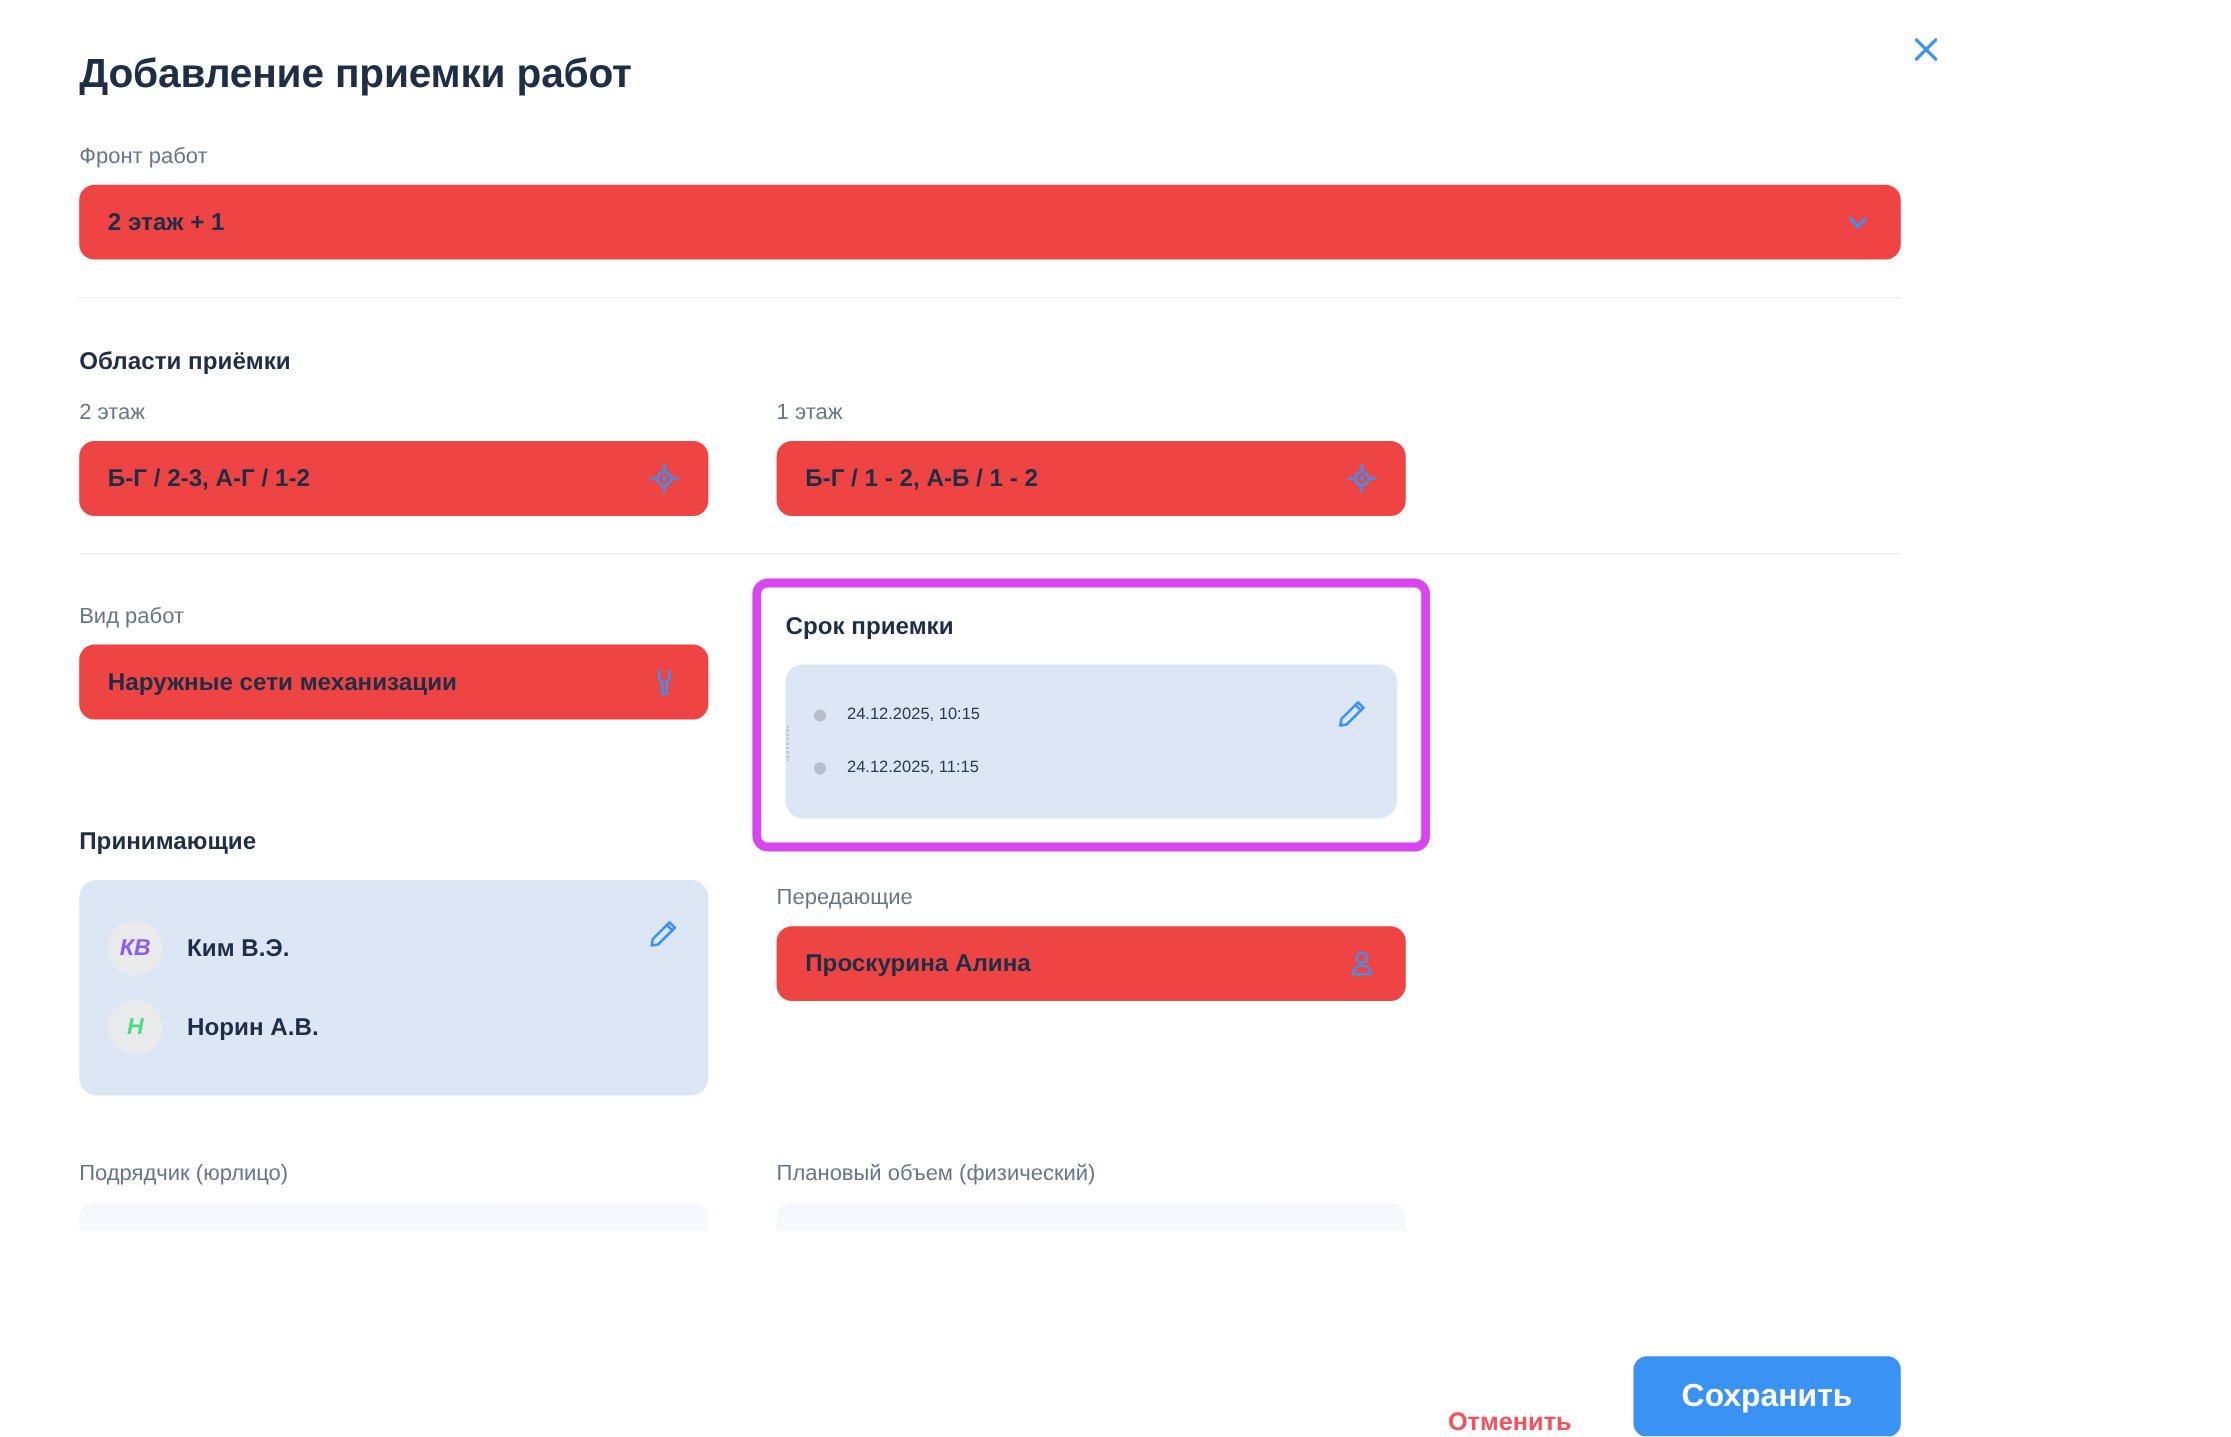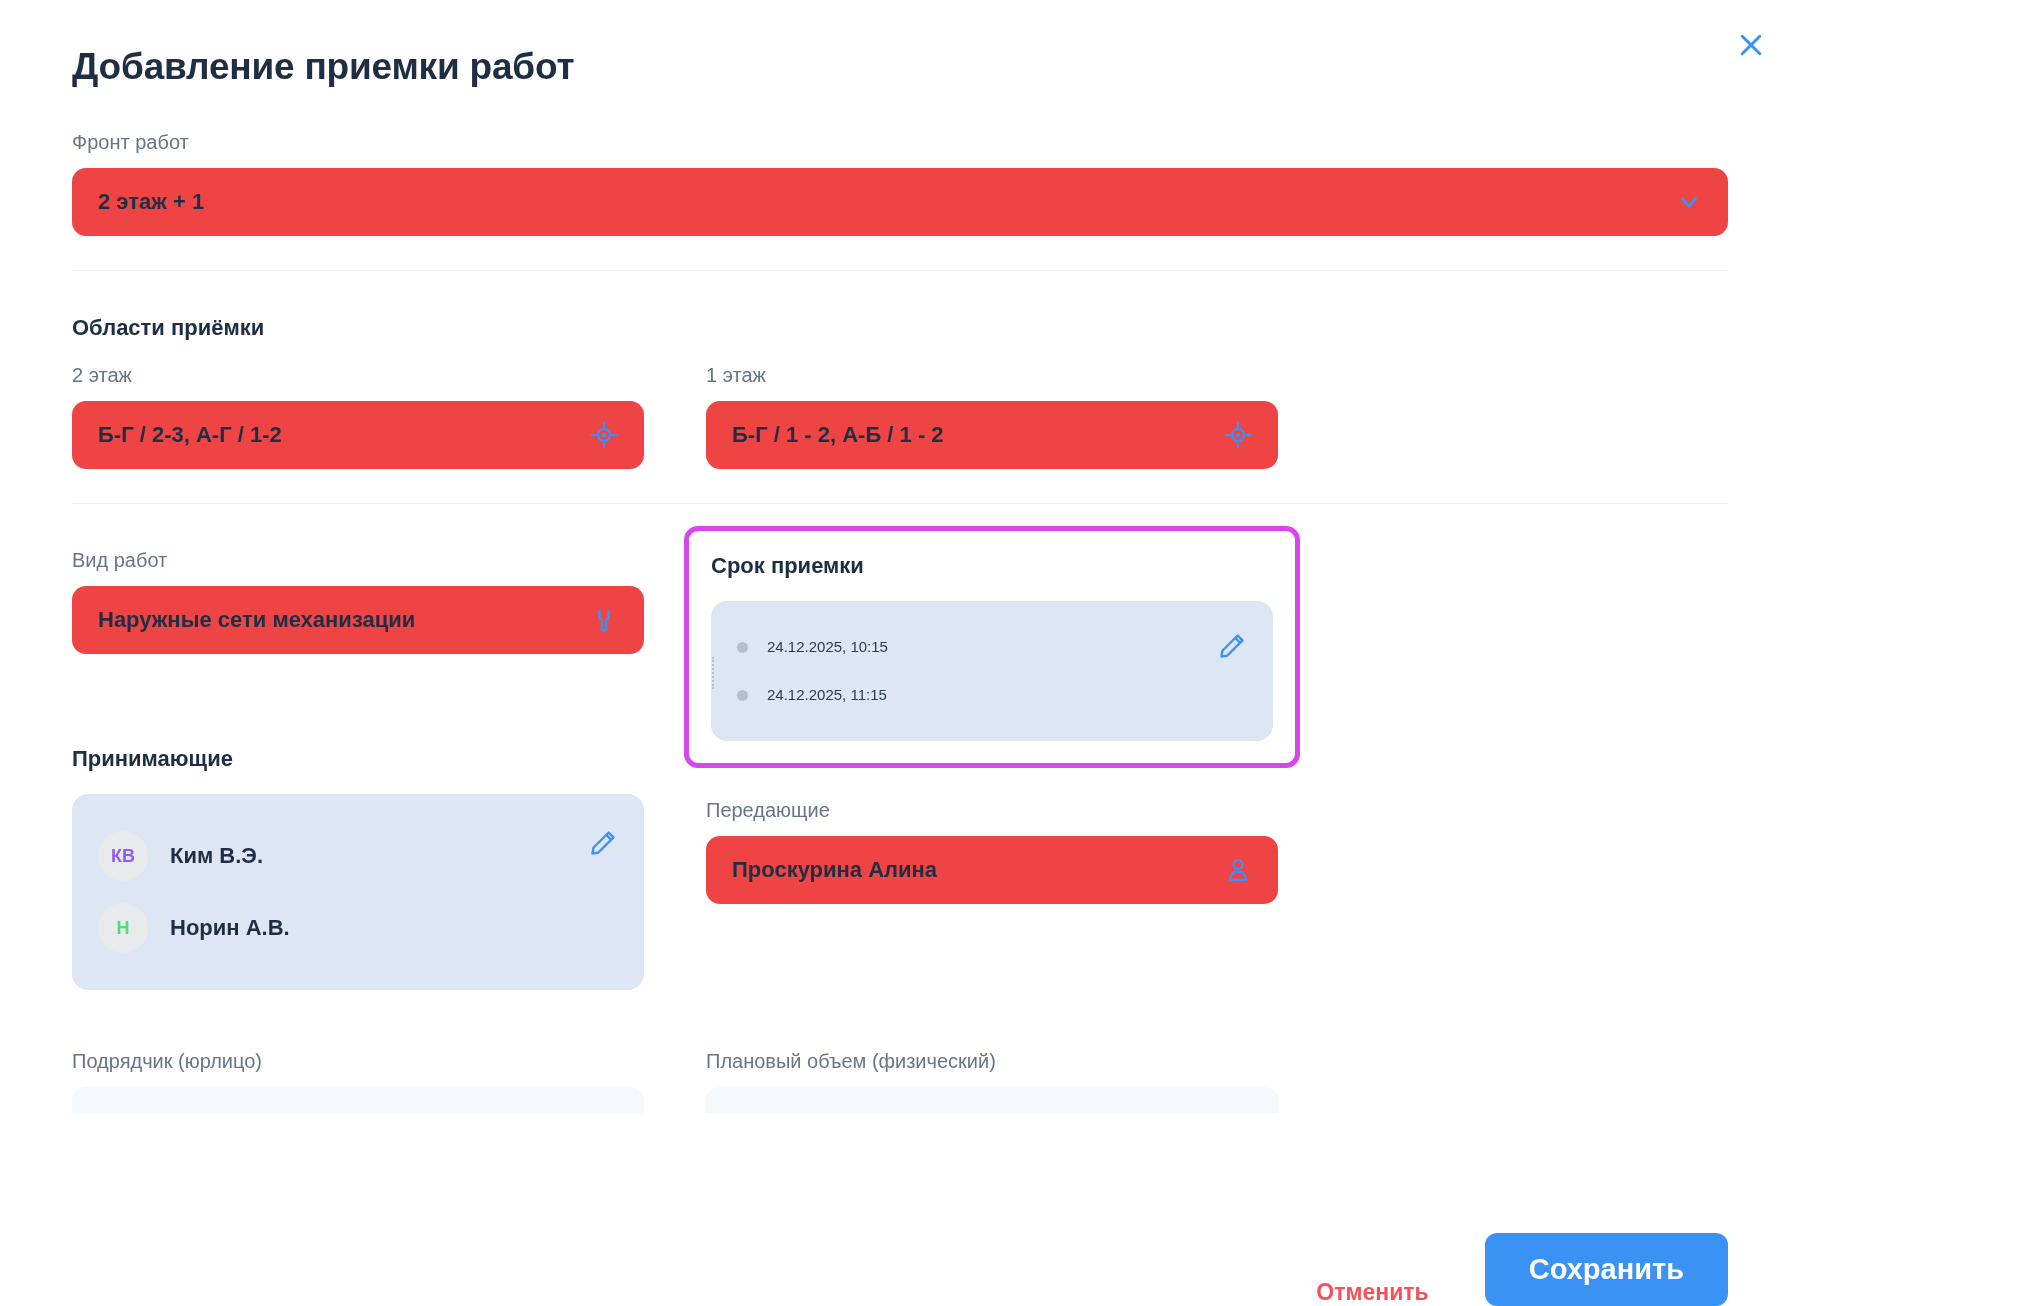--- a/index.html
+++ b/index.html
@@ -106,21 +106,21 @@
 
   
   .row2 {
     display: grid;
     grid-template-columns: 572px 572px;
     column-gap: 62px;
   }
 
   
   .highlight-box {
-    border: 5px solid #d946ef;
+    border: 8px solid #d946ef;
     border-radius: 14px;
     padding: 22px 22px 22px 22px;
     margin: -22px -22px -22px -22px;
     background: #ffffff;
   }
 
   
   .period-card {
     background: #dde6f5;
     border-radius: 16px;
@@ -174,24 +174,25 @@
     height: 72px;
   }
   .avatar {
     width: 50px;
     height: 50px;
     border-radius: 50%;
     background: #e9eaec;
     display: flex;
     align-items: center;
     justify-content: center;
-    font-size: 18px;
+    font-size: 21px;
     font-weight: bold;
     margin-right: 22px;
     flex: 0 0 auto;
+    font-style: italic;
   }
   .person-name {
     font-size: 22px;
     font-weight: bold;
     color: #1f2e44;
   }
 
   .icon-btn {
     flex: 0 0 auto;
     display: flex;

